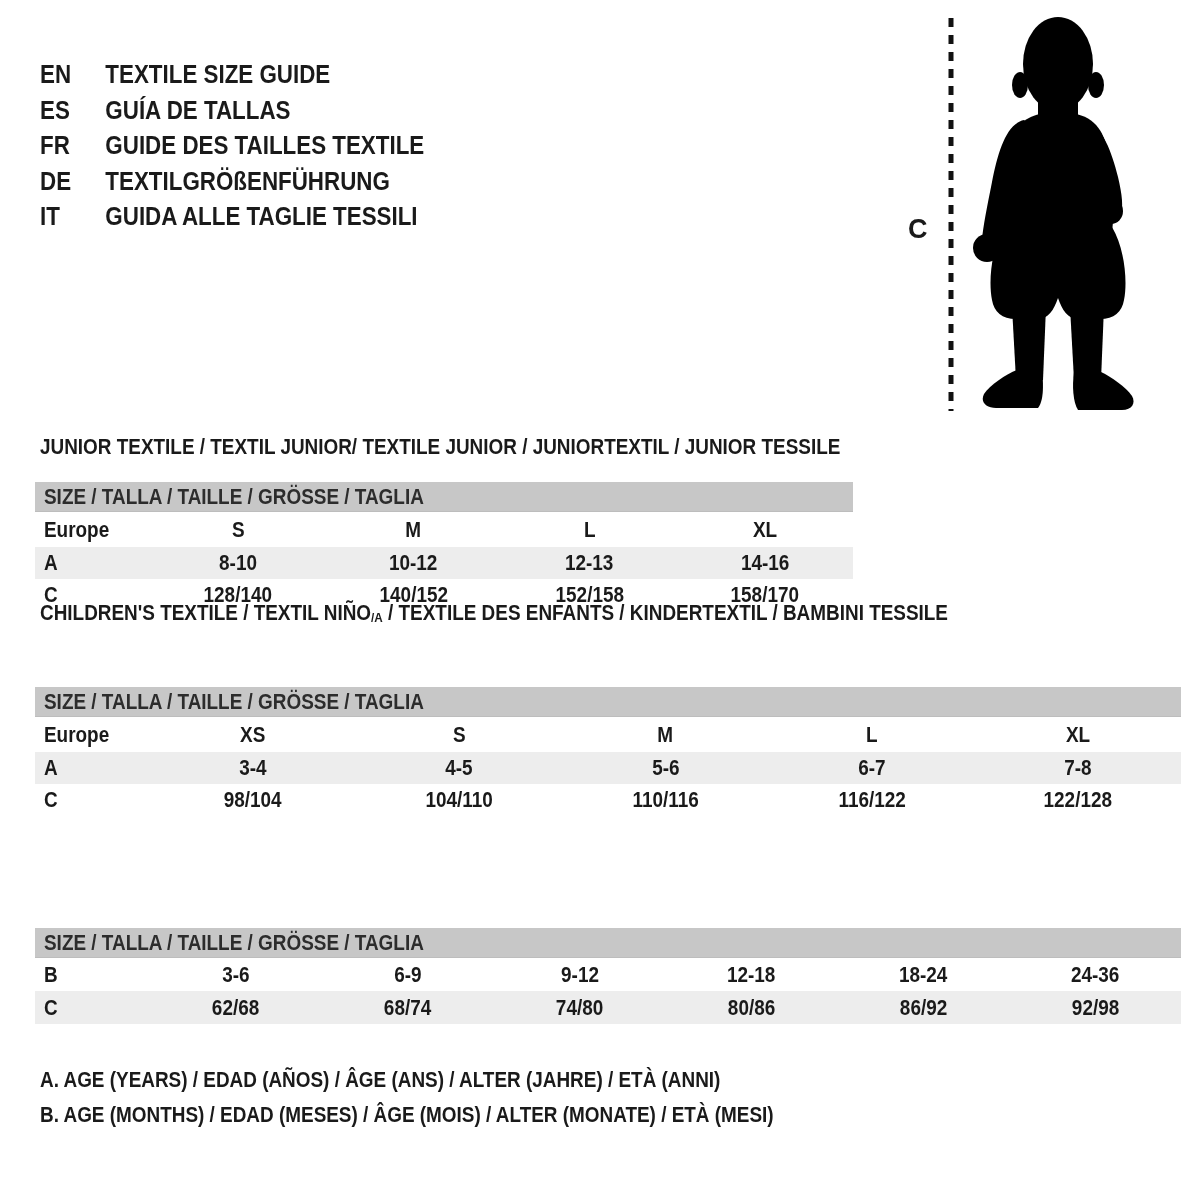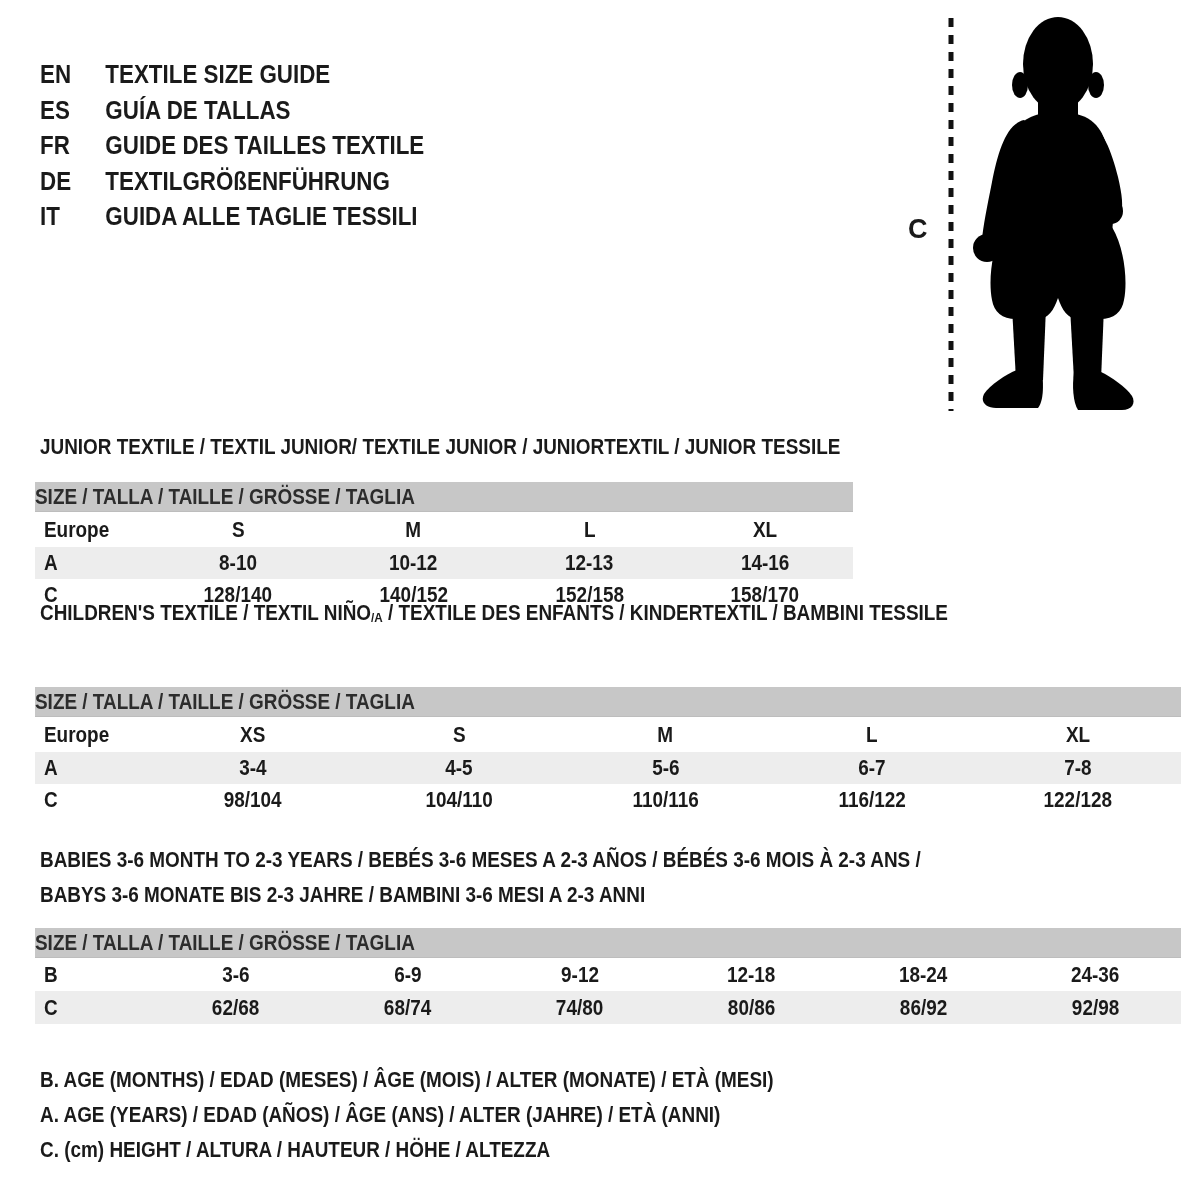--- a/index.html
+++ b/index.html
@@ -17,28 +17,28 @@
   .lang-block{position:absolute;left:40px;top:26px;margin-top:31px;}
   .lang-row{display:flex;height:35.5px;align-items:center;font-size:26px;
     transform:scaleX(0.86);transform-origin:0 50%;white-space:nowrap;}
   .lang-code{width:76px;flex:0 0 auto;}
 
   
   .figure-svg{position:absolute;left:940px;top:12px;}
   .height-label{position:absolute;left:908px;top:214px;font-size:27px;}
 
   
-  .sec-heading{position:absolute;left:40px;font-size:22px;line-height:26px;}
+  .sec-heading{position:absolute;left:40px;font-size:22px;line-height:26px;text-align:center;}
   .sec-heading .subsm{font-size:0.62em;vertical-align:-0.18em;}
   .babies-heading{line-height:35px;}
 
   
   .stable{position:absolute;left:35px;}
   .sizebar{height:30px;background:var(--bar-gray,#c7c7c7);display:flex;align-items:center;
-    padding-left:0;box-sizing:border-box;border-bottom:1px solid #bdbdbd;
+    padding-left:9px;box-sizing:border-box;border-bottom:1px solid #bdbdbd;
     font-size:22px;color:#2c2c2c;}
   .trow{display:grid;align-items:center;font-size:22px;}
   .trow.cols5{grid-template-columns:115px repeat(4,1fr);}
   .trow.cols6{grid-template-columns:115px repeat(5,1fr);}
   .trow.cols7{grid-template-columns:115px repeat(6,1fr);}
   .trow.hdr{height:35px;}
   .trow.data{height:32px;}
   .trow.shade{background:var(--row-shade,#ededed);}
   .cell{text-align:center;}
   .cell.label{text-align:left;padding-left:9px;}
@@ -152,24 +152,20 @@
     <div class="trow cols6 data">
       <div class="cell label"><span class="cx">C</span></div>
       <div class="cell"><span class="cxc">98/104</span></div>
       <div class="cell"><span class="cxc">104/110</span></div>
       <div class="cell"><span class="cxc">110/116</span></div>
       <div class="cell"><span class="cxc">116/122</span></div>
       <div class="cell"><span class="cxc">122/128</span></div>
     </div>
   </div>
 
-  <div class="sec-heading babies-heading" style="top:842px;">
-    <div><span class="cx">BABIES 3-6 MONTH TO 2-3 YEARS / BEBÉS 3-6 MESES A 2-3 AÑOS / BÉBÉS 3-6 MOIS À 2-3 ANS /</span></div>
-    <div><span class="cx">BABYS 3-6 MONATE BIS 2-3 JAHRE / BAMBINI 3-6 MESI A 2-3 ANNI</span></div>
-  </div>
   <div class="stable" style="top:928px;width:1146px;">
     <div class="sizebar">
       <span class="cx">SIZE / TALLA / TAILLE / GRÖSSE / TAGLIA</span>
     </div>
     <div class="trow cols7 data" style="height:33px;">
       <div class="cell label"><span class="cx">B</span></div>
       <div class="cell"><span class="cxc">3-6</span></div>
       <div class="cell"><span class="cxc">6-9</span></div>
       <div class="cell"><span class="cxc">9-12</span></div>
       <div class="cell"><span class="cxc">12-18</span></div>
@@ -182,23 +178,20 @@
       <div class="cell"><span class="cxc">68/74</span></div>
       <div class="cell"><span class="cxc">74/80</span></div>
       <div class="cell"><span class="cxc">80/86</span></div>
       <div class="cell"><span class="cxc">86/92</span></div>
       <div class="cell"><span class="cxc">92/98</span></div>
     </div>
   </div>
 
   <div class="legend">
     <div class="legend-line">
-        <span class="cx">B. AGE (MONTHS) / EDAD (MESES) / ÂGE (MOIS) / ALTER (MONATE) / ETÀ (MESI)</span>
-      </div>
-    <div class="legend-line">
         <span class="cx">A. AGE (YEARS) / EDAD (AÑOS) / ÂGE (ANS) / ALTER (JAHRE) / ETÀ (ANNI)</span>
       </div>
     <div class="legend-line">
-        <span class="cx">C. (cm) HEIGHT / ALTURA / HAUTEUR / HÖHE / ALTEZZA</span>
+        <span class="cx">B. AGE (MONTHS) / EDAD (MESES) / ÂGE (MOIS) / ALTER (MONATE) / ETÀ (MESI)</span>
       </div>
   </div>
 
 </div>
 
 </body></html>

